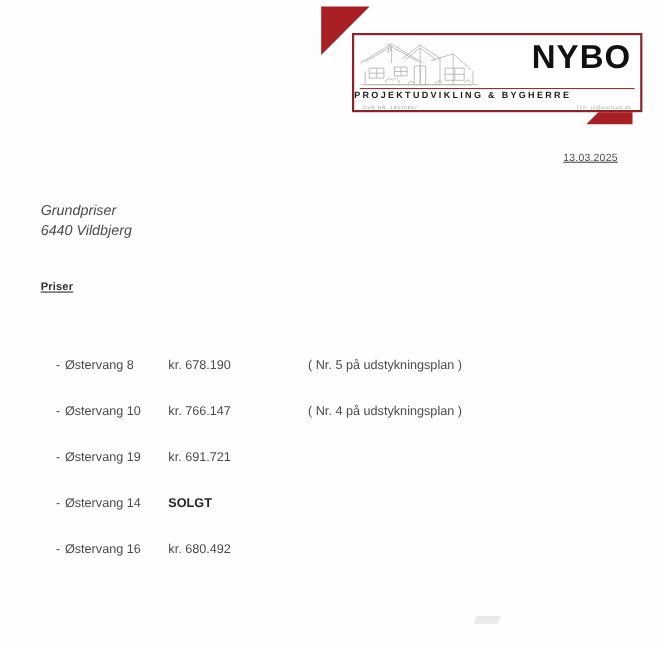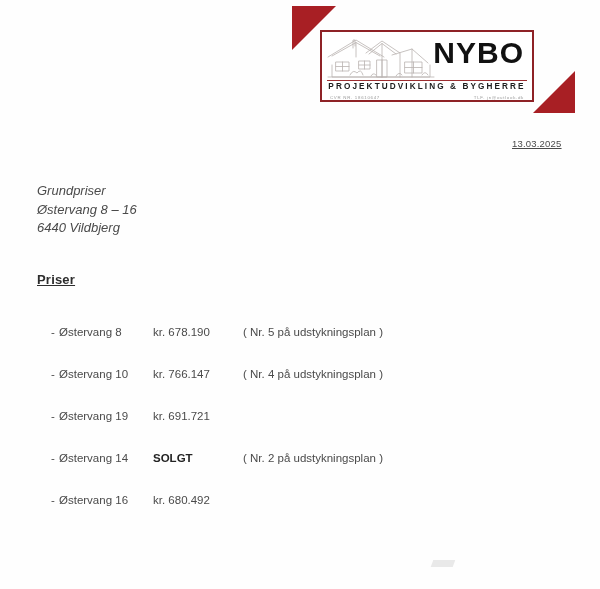--- a/index.html
+++ b/index.html
@@ -47,21 +47,21 @@
     right: 5px;
     bottom: 3px;
     border-bottom: 42px solid #a81f24;
     border-left: 42px solid transparent;
   }
 
   .logo-box {
     position: absolute;
     left: 30px;
     top: 26px;
-    width: 214px;
+    width: 264px;
     height: 72px;
     border: 2px solid #8e2226;
     background: #ffffff;
     box-sizing: border-box;
   }
 
   .logo-inner {
     position: relative;
     width: 100%;
     height: 100%;
@@ -94,21 +94,20 @@
     top: 48px;
     height: 1px;
     background: #9c2d30;
   }
 
   .brand-tagline {
     position: absolute;
     left: 0;
     right: 0;
     top: 50px;
-    text-align: center;
     font-family: "Liberation Sans", sans-serif;
     font-weight: bold;
     font-size: 8.2px;
     letter-spacing: 2.1px;
     color: #1c1c1c;
   }
 
   .brand-meta {
     position: absolute;
     left: 8px;
@@ -141,22 +140,22 @@
     font-size: 13px;
     line-height: 18.5px;
     color: #4a4a4a;
   }
   .address-block div { white-space: pre; font-style: italic; }
 
   
   .section-heading {
     position: absolute;
     left: 37px;
-    top: 272px;
-    font-size: 13px;
+    top: 256px;
+    font-size: 10px;
     font-weight: bold;
     color: #2e2e2e;
     text-decoration: underline;
     letter-spacing: 0.2px;
   }
 
   
   .price-list {
     position: absolute;
     left: 37px;
@@ -185,20 +184,21 @@
   .cell-price {
     width: 90px;
     flex: 0 0 90px;
   }
   .cell-price.sold {
     font-weight: bold;
     color: #232323;
   }
   .cell-note {
     flex: 1 1 auto;
+    text-align: center;
   }
 
   
   .faint-mark {
     position: absolute;
     left: 432px;
     top: 560px;
     width: 22px;
     height: 7px;
     background: #e9e9e9;
@@ -258,21 +258,20 @@
         </div>
 
       </div>
     </div>
   </div>
 
   <div class="doc-date">13.03.2025</div>
 
   <div class="address-block">
     <div>Grundpriser</div>
-    <div>Østervang 8 – 16</div>
     <div>6440 Vildbjerg</div>
   </div>
 
   <div class="section-heading">Priser</div>
 
   <div class="price-list">
       <div class="price-row">
         <span class="cell-bullet">-</span>
         <span class="cell-address">Østervang 8</span>
         <span class="cell-price">kr. 678.190</span>
@@ -286,21 +285,20 @@
       </div>
       <div class="price-row">
         <span class="cell-bullet">-</span>
         <span class="cell-address">Østervang 19</span>
         <span class="cell-price">kr. 691.721</span>
       </div>
       <div class="price-row">
         <span class="cell-bullet">-</span>
         <span class="cell-address">Østervang 14</span>
         <span class="cell-price sold">SOLGT</span>
-        <span class="cell-note">( Nr. 2 på udstykningsplan )</span>
       </div>
       <div class="price-row">
         <span class="cell-bullet">-</span>
         <span class="cell-address">Østervang 16</span>
         <span class="cell-price">kr. 680.492</span>
       </div>
     </div>
 
   <div class="faint-mark"></div>
 

